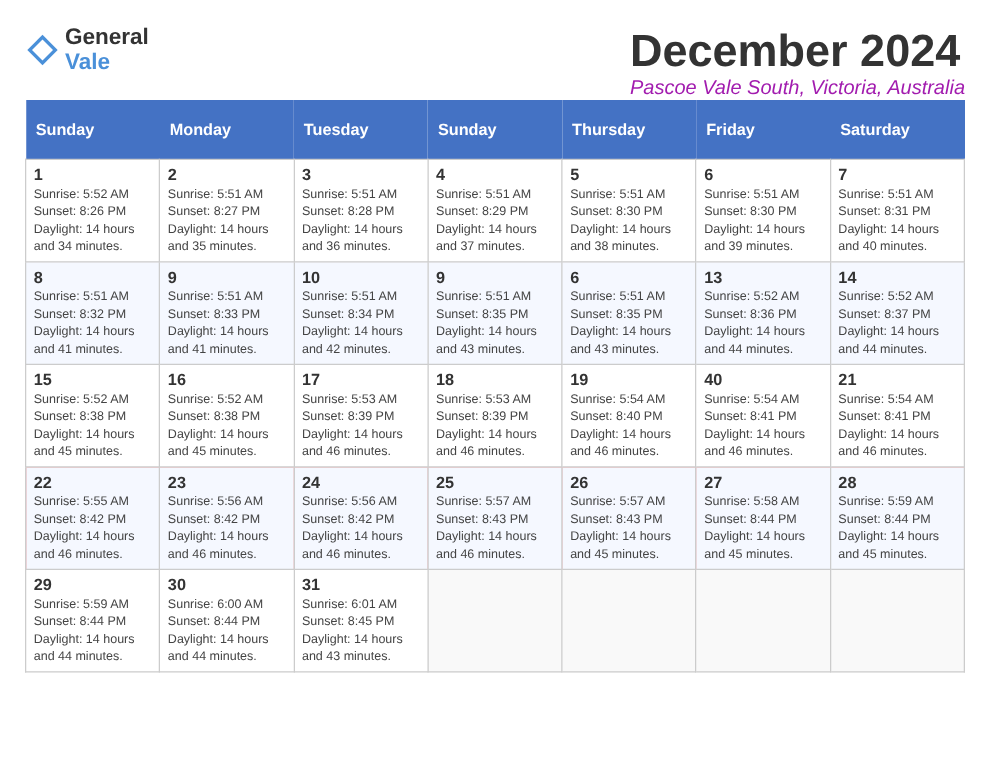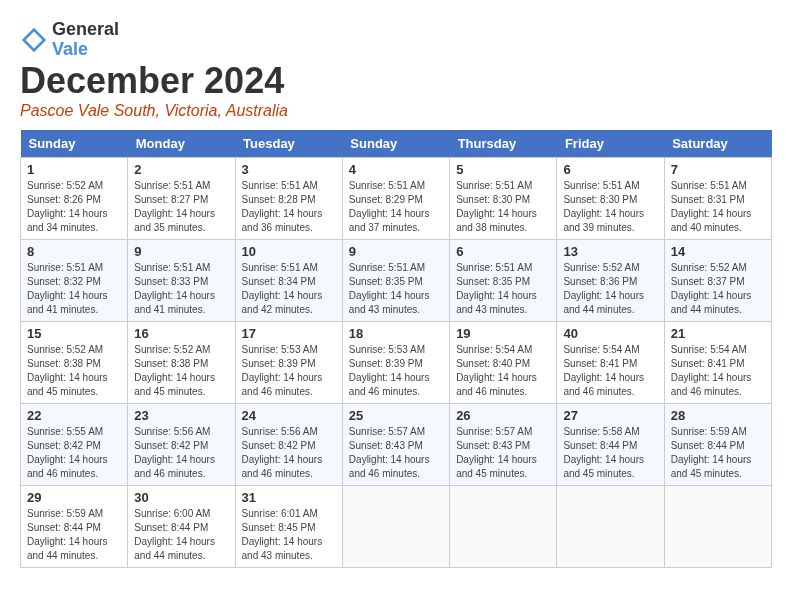--- a/index.html
+++ b/index.html
@@ -7,22 +7,20 @@
       font-family: Arial, sans-serif;
       background: #fff;
       width: 792px;
       min-height: 612px;
       padding: 20px;
     }
     .header-area {
       display: flex;
       justify-content: space-between;
       align-items: flex-start;
-      margin-bottom: 10px;
-      flex-direction: column;
     }
     .logo {
       display: flex;
       align-items: center;
     }
     .logo-text {
       display: flex;
       flex-direction: column;
       font-size: 18px;
       font-weight: bold;
@@ -38,33 +36,33 @@
     .title-area {
       text-align: left;
     }
     .month-title {
       font-size: 36px;
       font-weight: bold;
       color: #333;
     }
     .location-title {
       font-size: 16px;
-      color: #c2410c;
+      color: #a21caf;
       font-style: italic;
     }
     .calendar-table {
       width: 100%;
       border-collapse: collapse;
       font-size: 11px;
     }
     .calendar-table th {
       background-color: #4472c4;
       color: white;
       text-align: left;
-      padding: 6px 8px;
+      padding: 16px 8px;
       font-size: 13px;
       font-weight: bold;
     }
     .calendar-table td {
       border: 1px solid #ccc;
       vertical-align: top;
       padding: 4px 6px;
       height: 80px;
       width: calc(100% / 7);
       background: #fff;

